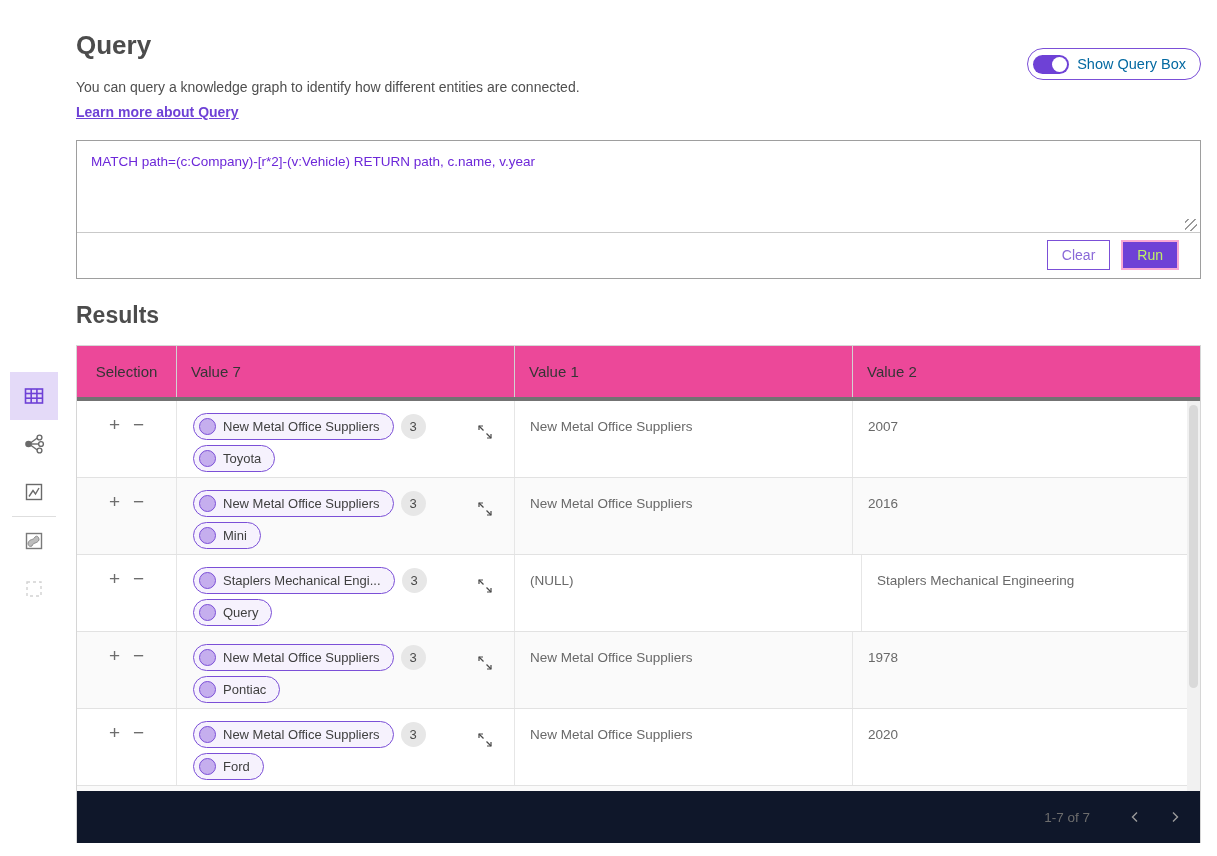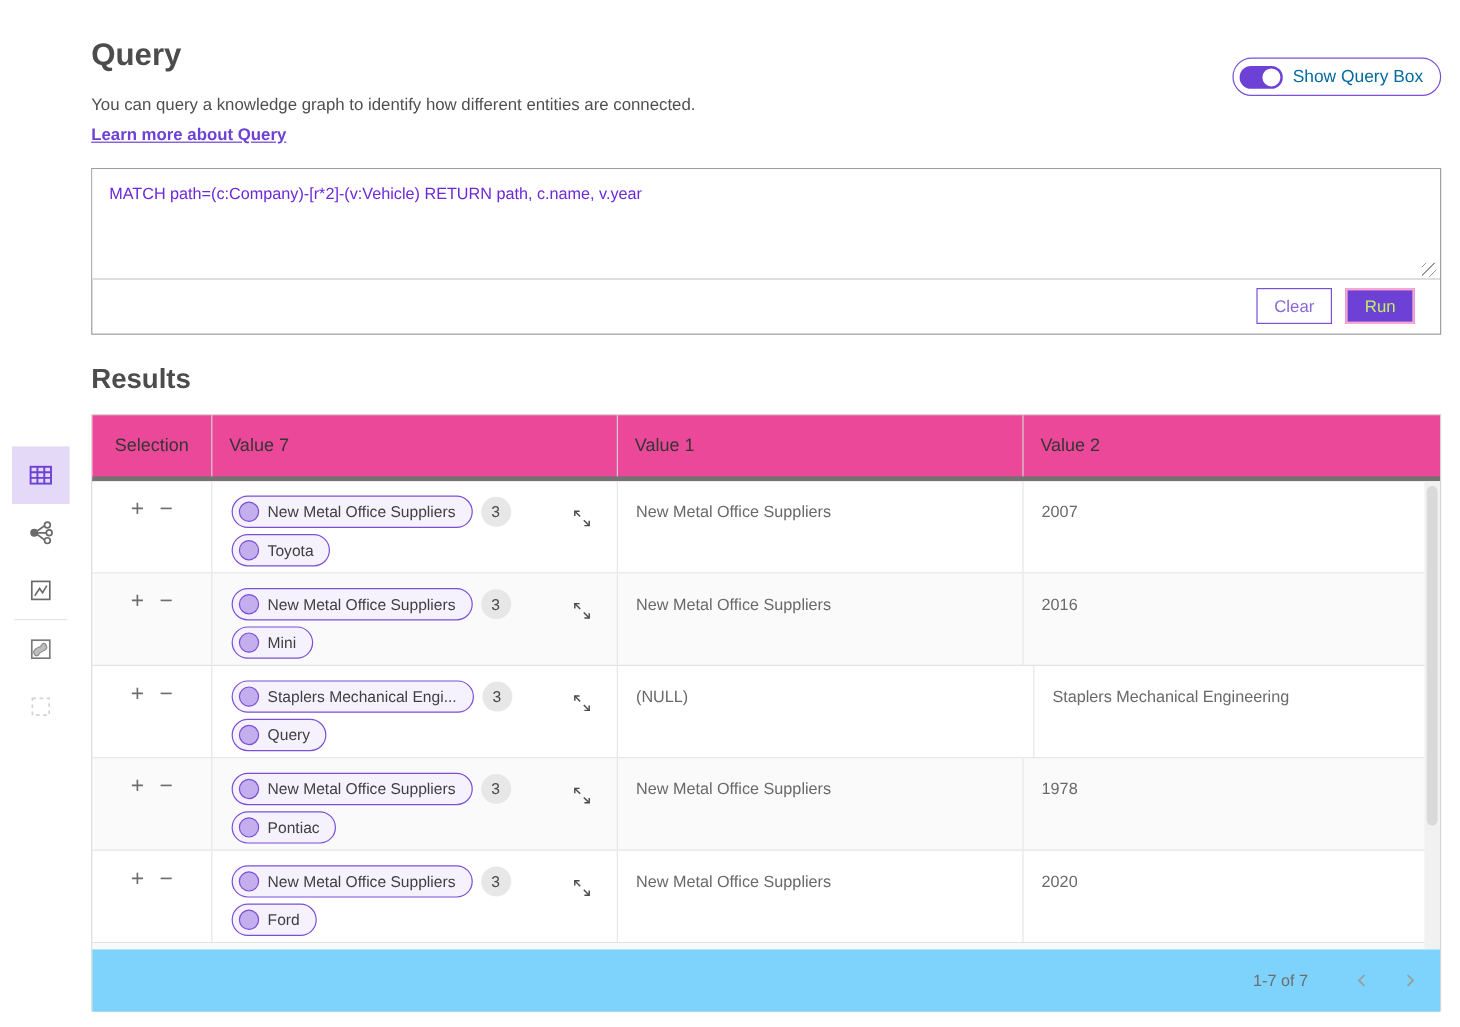--- a/index.html
+++ b/index.html
@@ -66,21 +66,21 @@
     font-size:13px; display:flex; align-items:center; justify-content:center; }
   .expand-btn { position:absolute; right:20px; top:22px; width:18px; height:18px; cursor:pointer; }
   .tc.c-v1, .tc.c-v2 { padding:18px 10px 0 15px; font-size:13.5px; color:#696969; }
 
   
   .vscroll { position:absolute; right:0; top:0; width:13px; height:100%; background:#f1f1f1; }
   .vscroll .thumb { position:absolute; left:2px; right:2px; top:4px; height:283px;
     background:#d9d9d9; border-radius:6px; }
 
   .t-footer { display:flex; height:52px; align-items:center; justify-content:flex-end;
-    gap:18px; padding-right:14px; background:#7dd3fc; }
+    gap:18px; padding-right:14px; background:#0f172a; }
   .page-range { font-size:13.5px; color:#6d6d6d; margin-right:16px; }
   .pager-btn { width:22px; height:22px; display:flex; align-items:center; justify-content:center;
     cursor:default; color:#9b9b9b; }
 
   
   .side-toolbar { position:absolute; left:10px; top:372px; width:48px; }
   .tool-btn { width:48px; height:48px; display:flex; align-items:center; justify-content:center;
     cursor:pointer; background:#fff; }
   .tool-btn.active { background:#e4daf8; }
   .tool-divider { height:1px; background:#dedede; margin:0 2px; }

